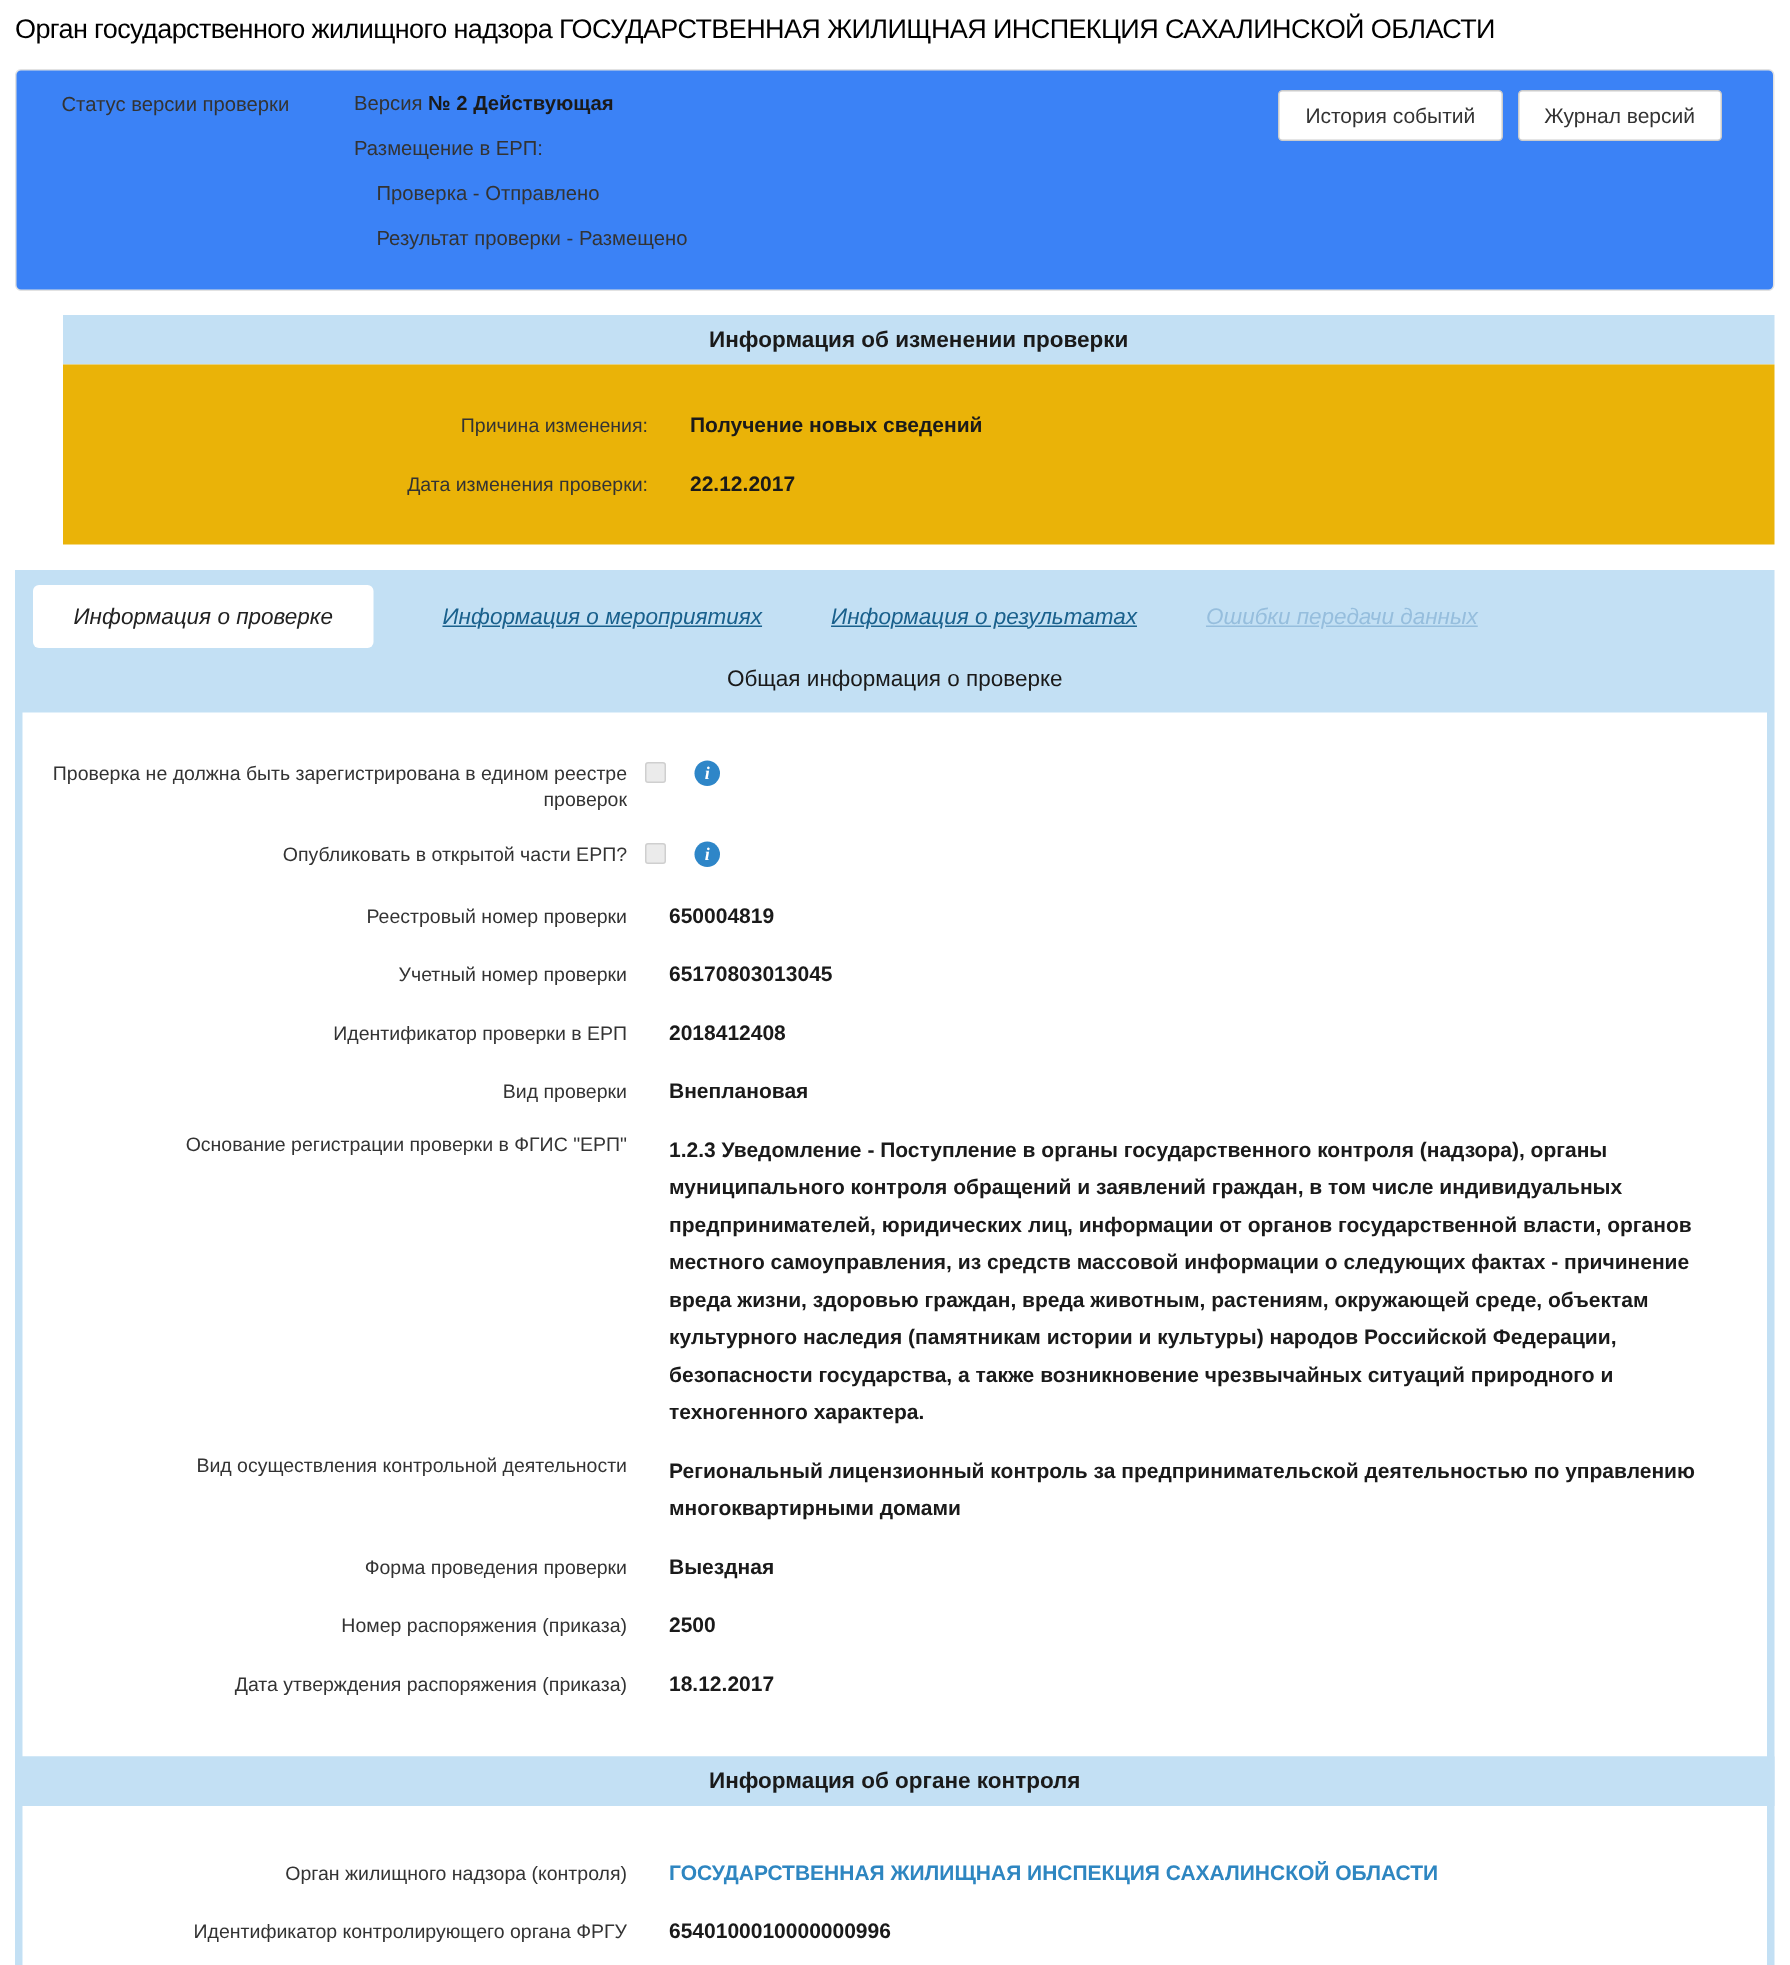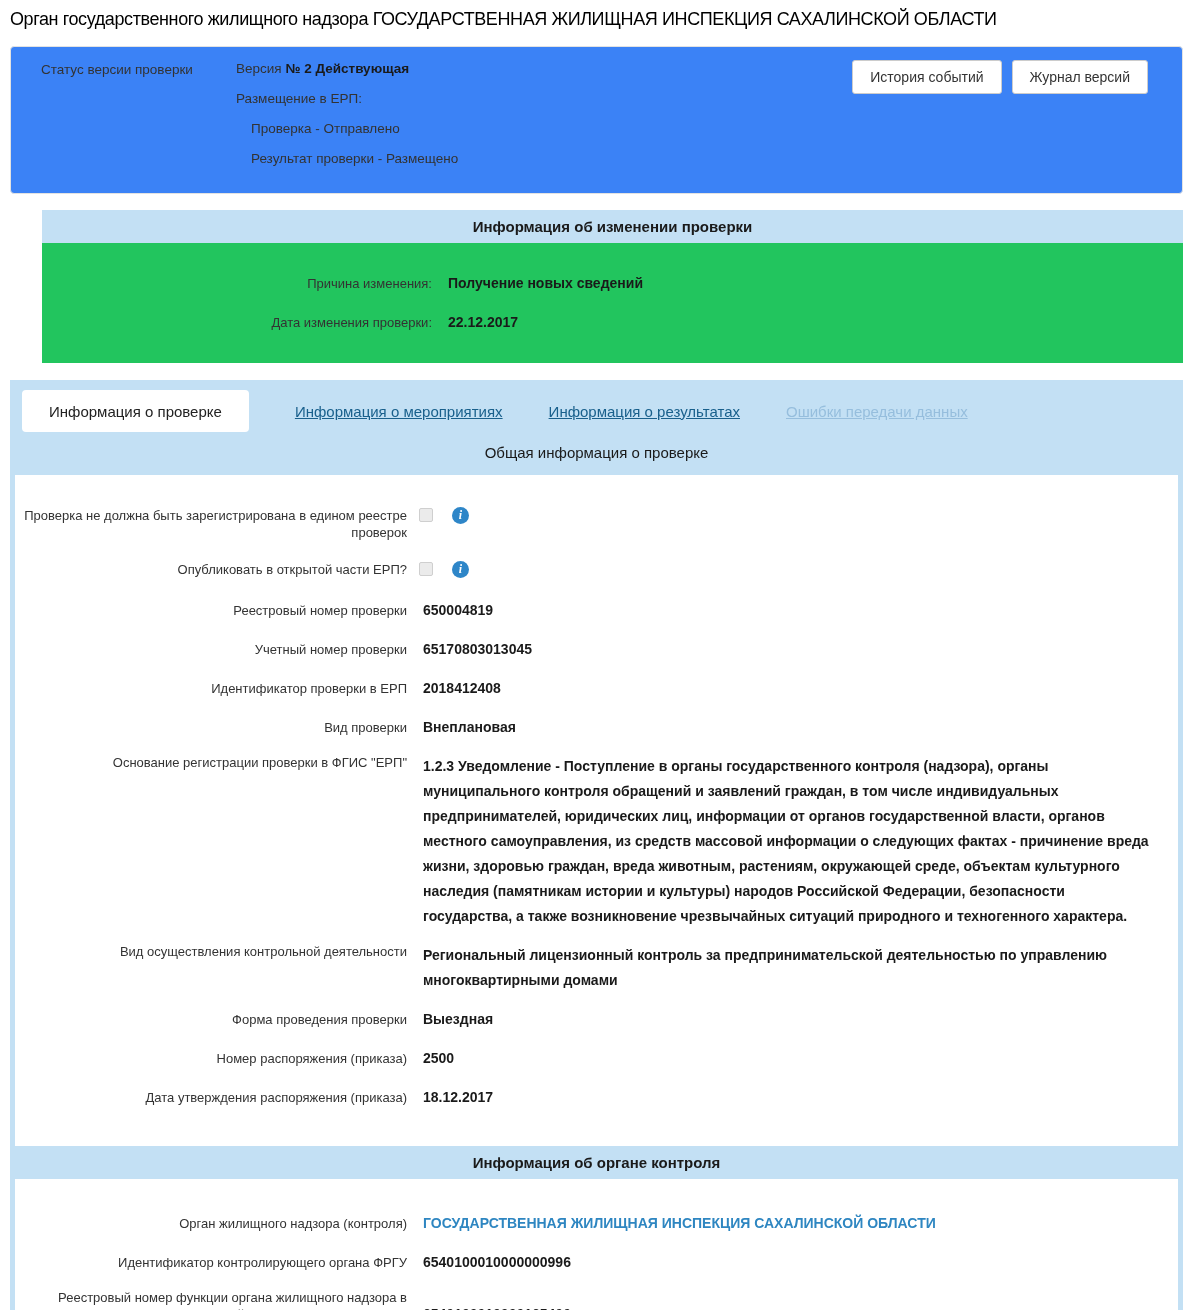--- a/index.html
+++ b/index.html
@@ -49,65 +49,65 @@
     background: #c3e0f4;
     text-align: center;
     font-size: 15px;
     font-weight: bold;
     color: #1a1a1a;
     padding: 8px 0;
   }
 
   
   .box2 { margin: 16px 10px 0 10px; padding-left: 32px; }
-  .box2-body { background: #22c55e; padding: 28px 0 14px 0; }
+  .box2-body { background: #eab308; padding: 28px 0 14px 0; }
 
   
   .row { display: flex; align-items: center; margin-bottom: 14px; padding-right: 25px; }
   .row.top { align-items: flex-start; }
   .lbl {
     width: 390px; min-width: 390px;
     text-align: right;
     font-size: 13px;
     color: #333;
     line-height: 17px;
   }
   .val {
-    margin-left: 16px;
+    margin-left: 28px;
     font-size: 14px;
     font-weight: bold;
     color: #1a1a1a;
     line-height: 25px;
   }
   .val.link-val { color: #2e86c1; cursor: pointer; }
 
   
   .box3 { margin: 17px 10px 0 10px; background: #c3e0f4; }
-  .tabbar { display: flex; align-items: center; padding: 10px 16px 0 12px; height: 52px; }
+  .tabbar { display: flex; align-items: center; padding: 10px 16px 0 12px; height: 52px; font-style: italic; }
   .tab-active {
     background: #ffffff;
     border-radius: 4px;
     height: 42px;
     display: flex; align-items: center;
     padding: 0 27px;
     font-size: 15px;
     color: #222;
     cursor: default;
   }
   .tablink {
     margin-left: 46px;
     font-size: 15px;
     color: #19608c;
     text-decoration: underline;
     cursor: pointer;
   }
   .tablink.disabled { color: #96bedd; cursor: default; }
   .band-title { text-align: center; font-size: 15px; font-weight: normal; padding: 12px 0 14px 0; color: #1a1a1a; }
 
-  .white { background: #ffffff; margin: 0 5px; padding: 32px 0 22px 7px; }
+  .white { background: #ffffff; margin: 0 5px; padding: 32px 0 22px 18px; }
   .white .lbl { width: 385px; min-width: 385px; }
   .white2 { padding-bottom: 45px; }
 
   
   .row.cbrow { align-items: flex-start; margin-bottom: 20px; }
   .checkbox {
     width: 14px; height: 14px;
     background: #ebebeb;
     border: 1px solid #cfcfcf;
     border-radius: 2px;

